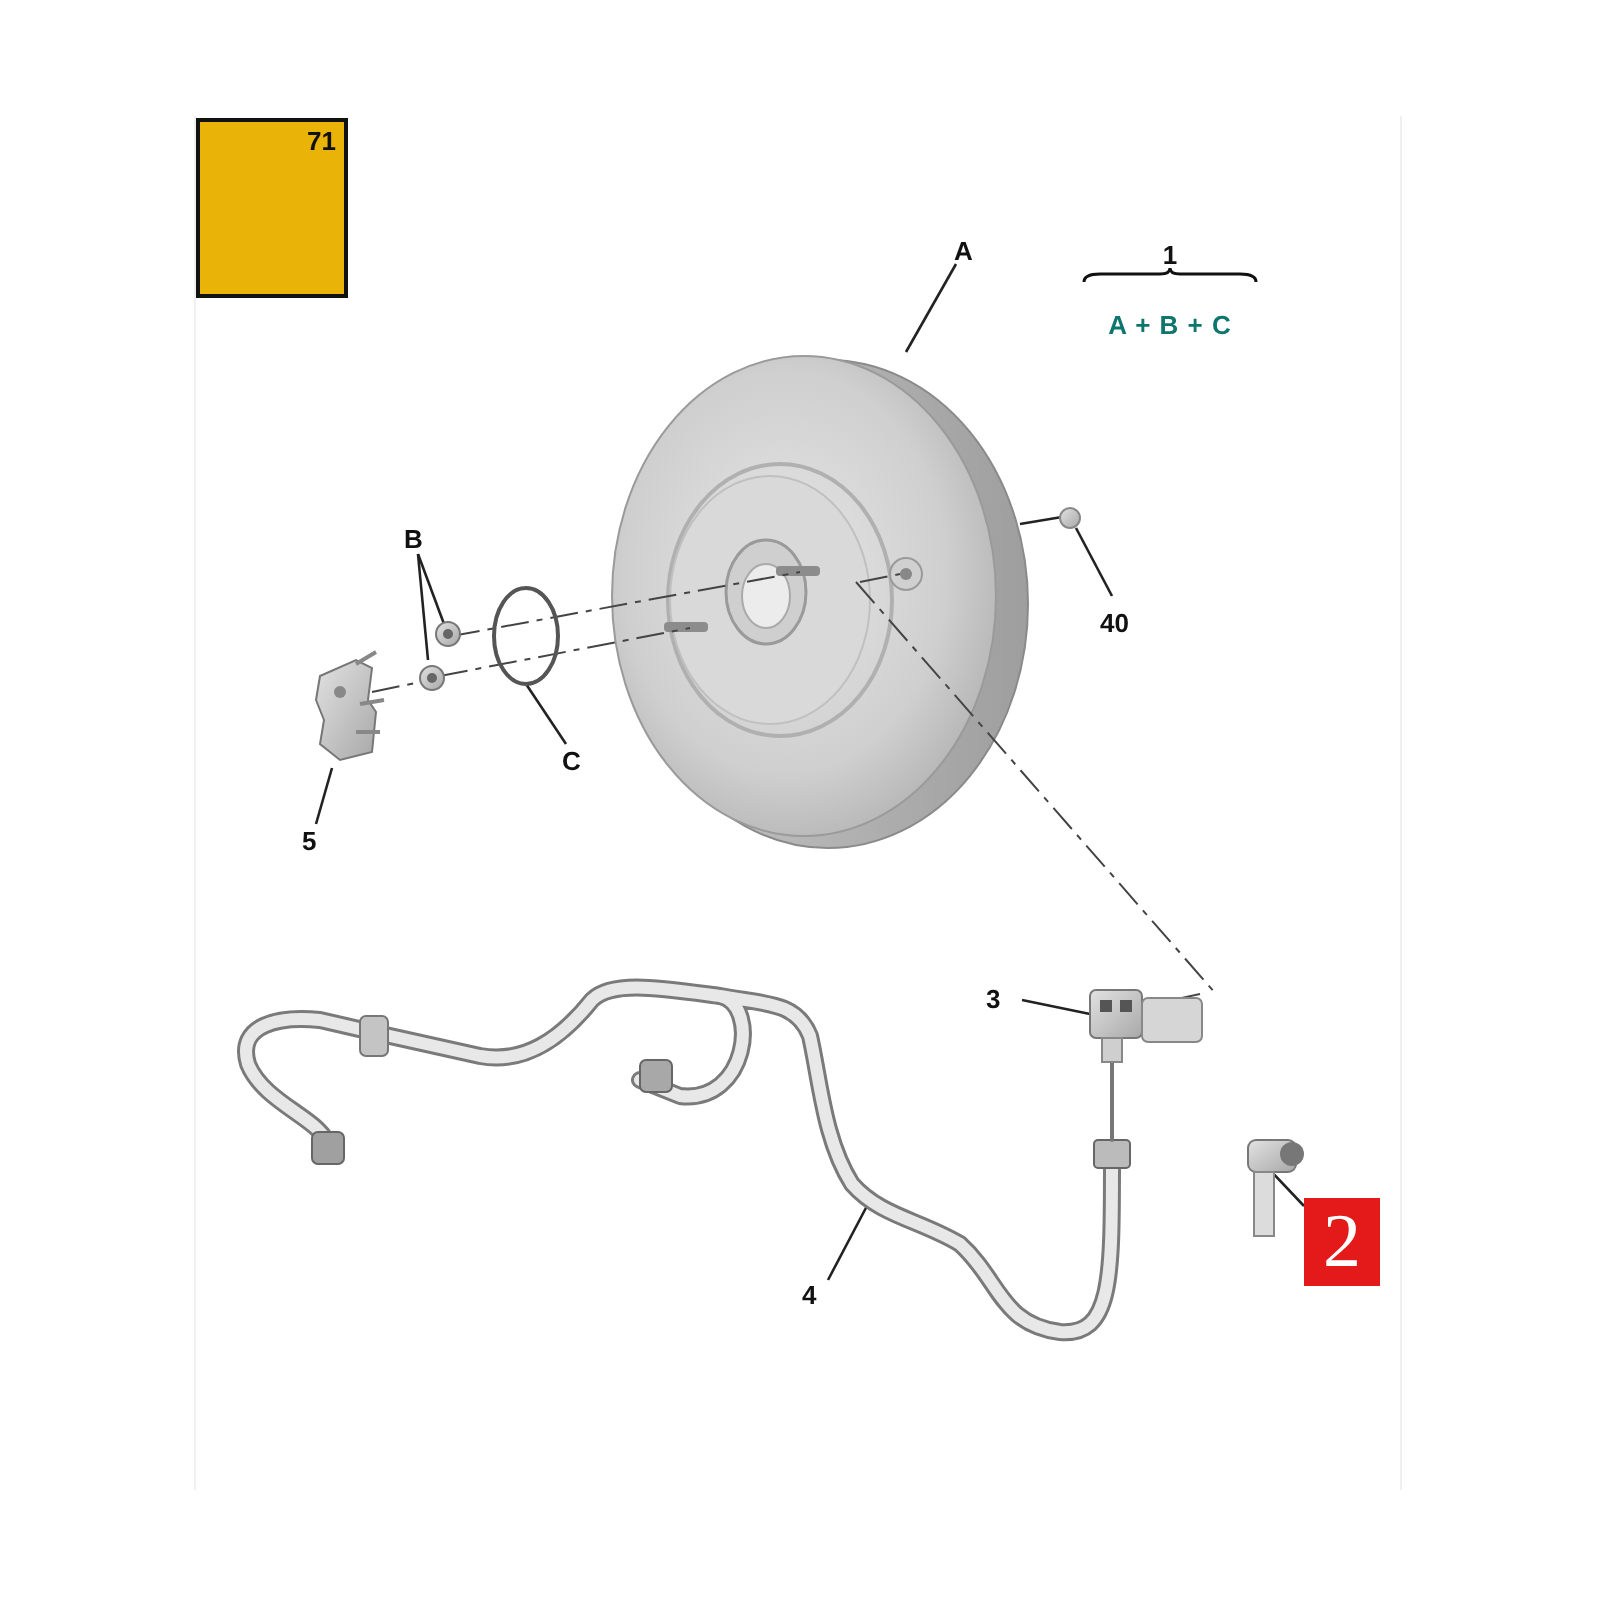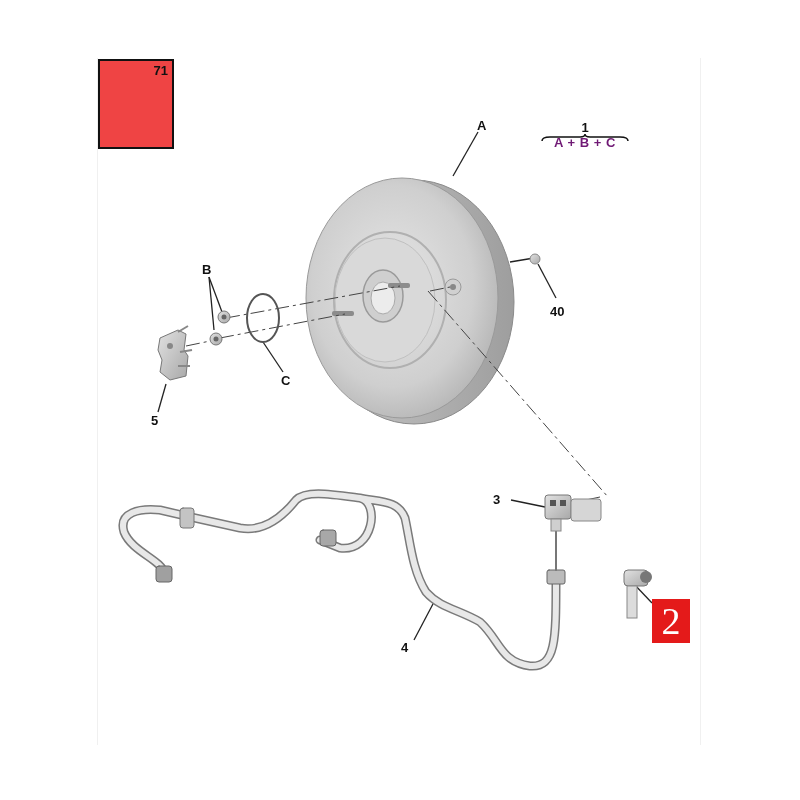--- a/index.html
+++ b/index.html
@@ -3,28 +3,28 @@
 <meta charset="utf-8">
 <style>
   html, body { margin: 0; padding: 0; background: #ffffff; }
   body { width: 800px; height: 800px; position: relative; overflow: hidden;
          font-family: "Liberation Sans", sans-serif; }
   #frame { position: absolute; left: 97px; top: 58px; width: 604px; height: 687px;
            border-left: 1px solid #f0f0f0; border-right: 1px solid #f0f0f0; box-sizing: border-box; }
   #diagram { position: absolute; left: 0; top: 0; width: 800px; height: 800px; }
   .callout { position: absolute; font-weight: bold; color: #111; font-size: 13px; line-height: 1; }
   #inset { position: absolute; left: 98px; top: 59px; width: 76px; height: 90px;
-           border: 2px solid #111; background: #ef4444; box-sizing: border-box; }
+           border: 2px solid #111; background: #eab308; box-sizing: border-box; }
   #inset-num { position: absolute; right: 4px; top: 2px; font-weight: bold; font-size: 13px; color:#111; }
   #badge2 { position: absolute; left: 652px; top: 599px; width: 38px; height: 44px;
             background: #e41a1a; color: #fff; font-family: "Liberation Serif", serif;
             font-size: 38px; line-height: 44px; text-align: center; }
   #assembly { position: absolute; left: 540px; top: 120px; width: 90px; text-align: center; }
   #assembly .top { font-weight: bold; font-size: 13px; color:#111; }
-  #assembly .bottom { font-weight: bold; font-size: 13px; color:#701a75; margin-top: 0; letter-spacing: 0.5px; }
+  #assembly .bottom { font-weight: bold; font-size: 13px; color:#0f766e; margin-top: 20px; letter-spacing: 0.5px; }
 </style>
 </head>
 <body>
 
 <div id="frame"></div>
 
 <svg id="diagram" viewBox="0 0 800 800" xmlns="http://www.w3.org/2000/svg">
   <defs>
     <radialGradient id="gBooster" cx="0.45" cy="0.45" r="0.6">
       <stop offset="0" stop-color="#e6e6e6"></stop>

